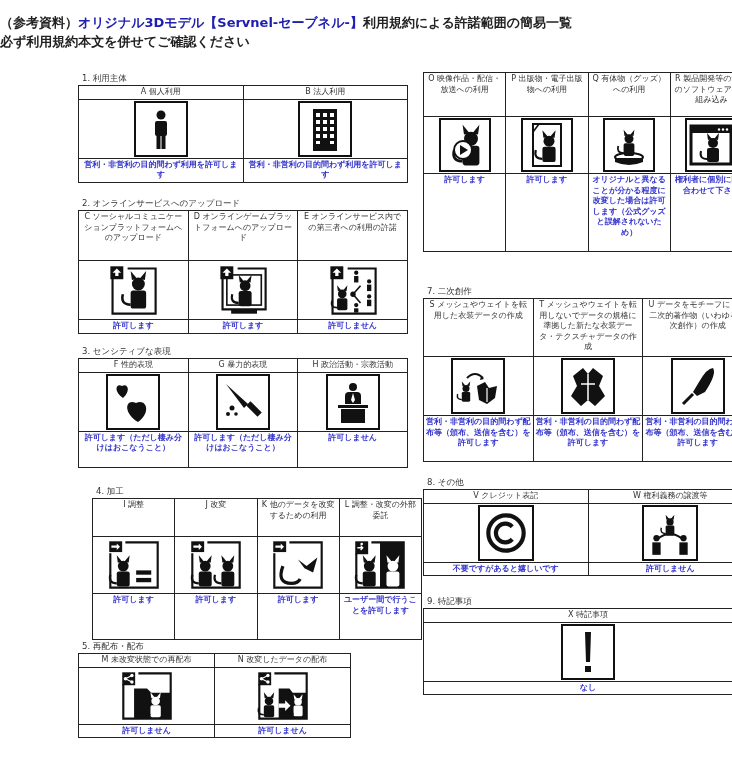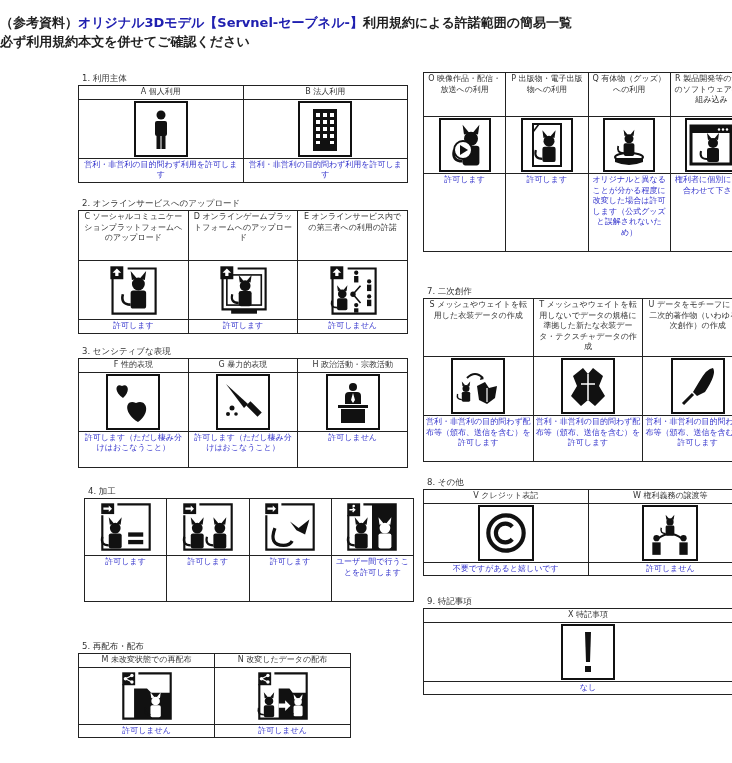--- a/index.html
+++ b/index.html
@@ -6,21 +6,21 @@
   body{width:732px;height:763px;position:relative;overflow:hidden;font-family:"DejaVu Sans",sans-serif;color:#222;}
   .title{position:absolute;left:0;width:732px;text-align:left;font-size:13px;font-weight:bold;line-height:18px;}
   .t1{top:14px;} .t2{top:33px;}
   .blue{color:#2020b0;}
   .sec{position:absolute;padding-left:48px;}
   .sec-label{font-size:8.5px;height:13px;line-height:13px;padding-left:4px;color:#333;}
   table.grid{border-collapse:collapse;width:100%;table-layout:fixed;}
   table.grid td{border:1.5px solid #222;text-align:center;vertical-align:top;font-size:8px;line-height:10.5px;padding:1px 2px;}
   td.hdr{color:#333;}
   td.icon{vertical-align:middle;padding:3px 0;}
-  td.res{color:#3333cc;}
+  td.res{color:#3333cc;font-weight:bold;}
   .ibox{display:inline-block;border:2.5px solid #111;background:#fff;position:relative;box-sizing:border-box;vertical-align:middle;}
   .ibox svg{display:block;width:100%;height:100%;}
 </style>
 </head>
 <body>
 
 <div class="title t1"><span>（参考資料）</span><span class="blue">オリジナル3Dモデル【Servnel-セーブネル-】</span><span>利用規約による許諾範囲の簡易一覧</span></div>
 <div class="title t2">必ず利用規約本文を併せてご確認ください</div>
 
 <svg width="0" height="0" style="position:absolute">
@@ -187,24 +187,30 @@
     </tr>
     <tr style="height:36px">
       <td class="res">許可します（ただし棲み分けはおこなうこと）</td>
       <td class="res">許可します（ただし棲み分けはおこなうこと）</td>
       <td class="res">許可しません</td>
     </tr>
   </tbody>
     </table>
 </div>
 
-<div class="sec" style="left:36px;top:485px;width:330px;">
+<div class="sec" style="left:44px;top:485px;width:330px;">
   <div class="sec-label">4. 加工</div>
   <table class="grid">
     <tbody>
+        <tr style="height:38px">
+      <td class="hdr">I 調整</td>
+      <td class="hdr">J 改変</td>
+      <td class="hdr">K 他のデータを改変するための利用</td>
+      <td class="hdr">L 調整・改変の外部委託</td>
+    </tr>
     <tr>
       <td class="icon"><span class="ibox" style="width:56px;height:54px;border-width:0;"><svg viewBox="0 0 52 50">
                 <path d="M4,14 V46 H48 V4 H18" fill="none" stroke="#111" stroke-width="2"></path>
                 <use href="#arr" x="3" y="3" fill="#111"></use>
                 <g fill="#111">
                   <g transform="translate(16,34)">
                     <use href="#cat"></use>
                   </g>
                   <rect x="28" y="30" width="14" height="4"></rect>
                   <rect x="28" y="37" width="14" height="4"></rect>

